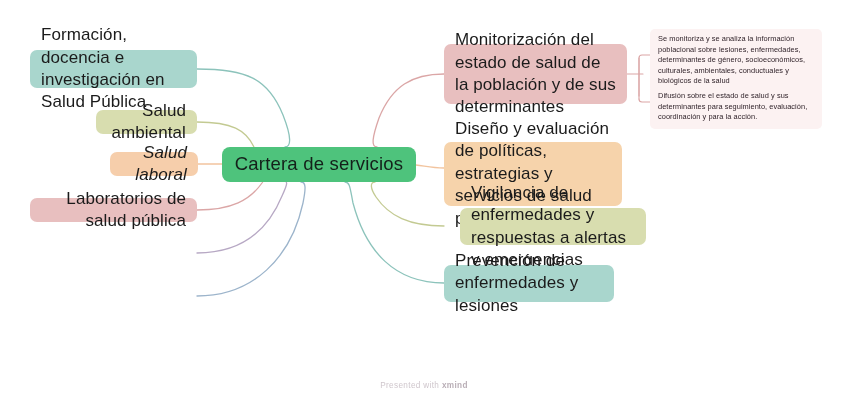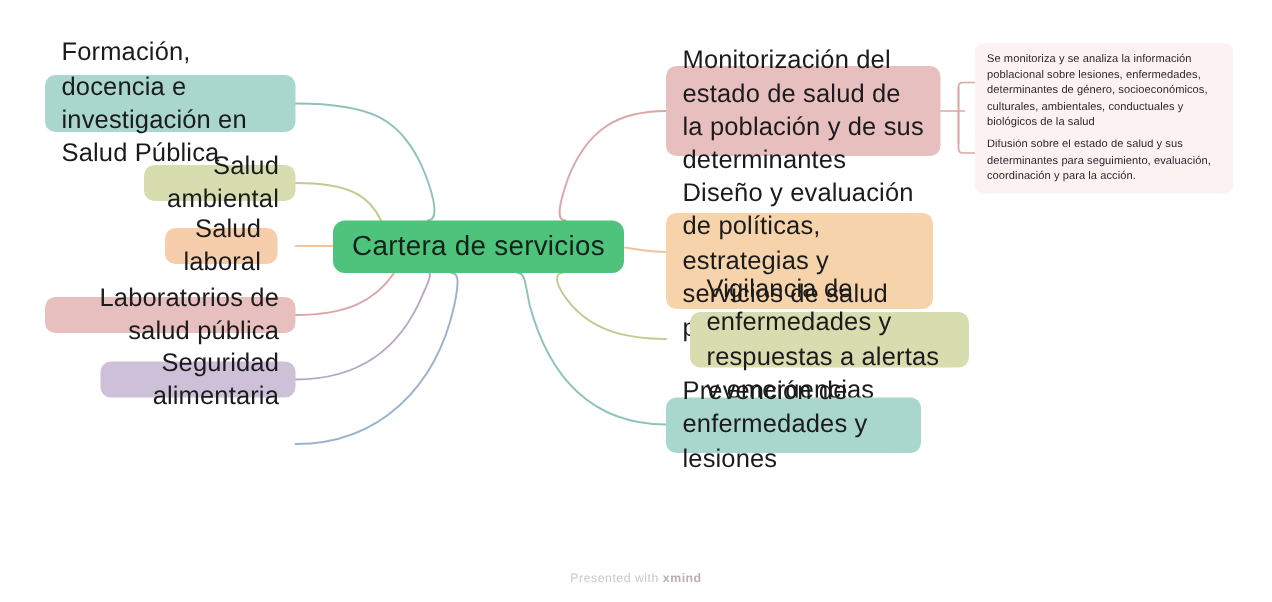--- a/index.html
+++ b/index.html
@@ -101,28 +101,25 @@
   <div class="node central" id="central" style="left: 222px; top: 147px; width: 194px; height: 35px; background: rgb(78, 195, 124);">
     <span class="txt">Cartera de servicios</span>
   </div>
 
   <div class="node branch leftnode multi" id="lb0" style="left: 30px; top: 50px; width: 167px; height: 38px; background: rgb(169, 214, 205);">
     <span class="txt">Formación, docencia e investigación en Salud Pública</span>
   </div>
   <div class="node branch leftnode" id="lb1" style="left: 96px; top: 110px; width: 101px; height: 24px; background: rgb(216, 221, 175);">
     <span class="txt">Salud ambiental</span>
   </div>
-  <div class="node branch leftnode" id="lb2" style="left: 110px; top: 152px; width: 75px; height: 24px; background: rgb(246, 206, 171);">
+  <div class="node branch leftnode" id="lb2" style="left: 110px; top: 152px; width: 88px; height: 24px; background: rgb(246, 206, 171); font-style: italic;">
     <span class="txt">Salud laboral</span>
   </div>
   <div class="node branch leftnode" id="lb3" style="left: 30px; top: 198px; width: 167px; height: 24px; background: rgb(232, 191, 191);">
     <span class="txt">Laboratorios de salud pública</span>
-  </div>
-  <div class="node branch leftnode" id="lb4" style="left: 67px; top: 241px; width: 130px; height: 24px; background: rgb(205, 192, 216);">
-    <span class="txt">Seguridad alimentaria</span>
   </div>
 
   <div class="node branch right" id="rb0" style="left: 444px; top: 44px; width: 183px; height: 60px; background: rgb(232, 191, 191);">
     <span class="txt">Monitorización del estado de salud de la población y de sus determinantes</span>
   </div>
   <div class="node branch right" id="rb1" style="left: 444px; top: 142px; width: 178px; height: 64px; background: rgb(246, 211, 171);">
     <span class="txt">Diseño y evaluación de políticas, estrategias y servicios de salud pública</span>
   </div>
   <div class="node branch right" id="rb2" style="left: 444px; top: 208px; width: 186px; height: 37px; background: rgb(216, 221, 175); margin-left: 16px;">
     <span class="txt">Vigilancia de enfermedades y respuestas a alertas y emergencias</span>

